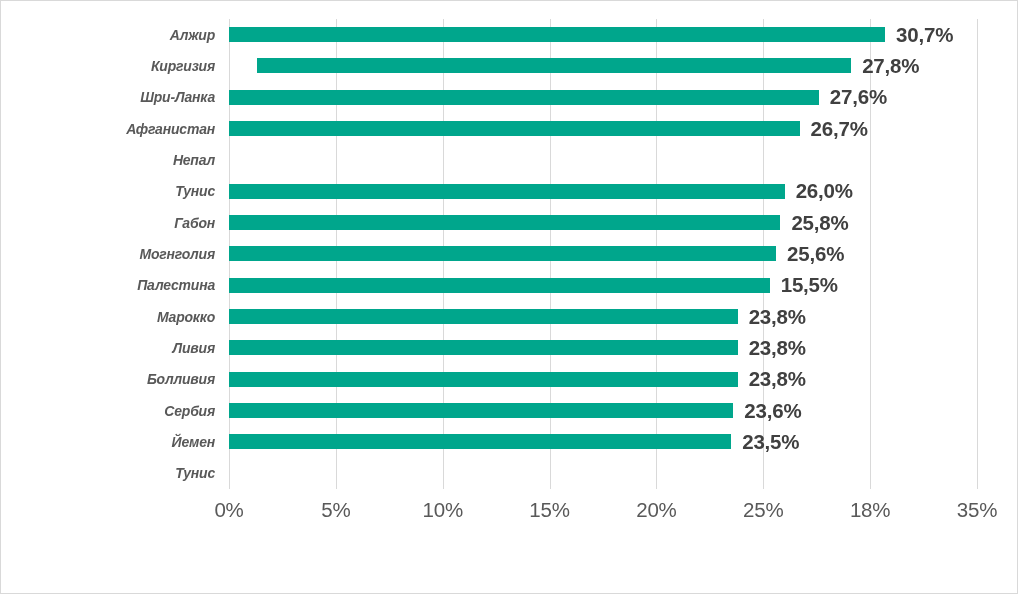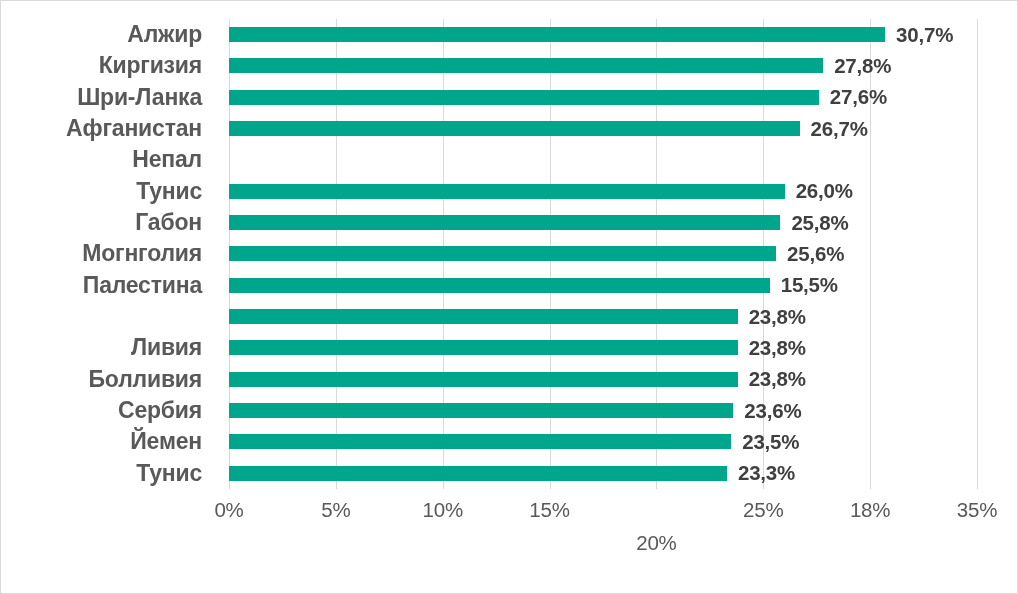--- a/index.html
+++ b/index.html
@@ -74,30 +74,31 @@
   
   #category-labels {
     position: absolute;
     left: 0;
     top: 18px;
     width: 214px;
     height: 470px;
   }
   .cat-label {
     position: absolute;
-    right: 13px;
+    right: 0;
     height: 31.33px;
     display: flex;
     align-items: center;
     justify-content: flex-end;
-    font-size: 23px;
+    font-size: 14px;
     font-weight: bold;
     color: #595959;
     white-space: nowrap;
     letter-spacing: -0.2px;
+    font-style: italic;
   }
 
   
   #x-axis {
     position: absolute;
     left: 228px;
     top: 497px;
     width: 748px;
     height: 34px;
   }
@@ -126,21 +127,21 @@
         <div class="gridline" style="left: 427.429px;"></div>
         <div class="gridline" style="left: 534.286px;"></div>
         <div class="gridline" style="left: 641.143px;"></div>
         <div class="gridline" style="left: 748px;"></div>
       </div>
     <div id="rows">
         <div class="row" style="top: 0px;">
           <div class="bar" title="Алжир 30,7%" style="width: 656.103px; background: rgb(0, 166, 140);"></div>
           <span class="bar-value">30,7%</span>
         </div>
-        <div class="row" style="top: 31.3333px;">
+        <div class="row" style="top: 31.3333px; padding-left: 28px;">
           <div class="bar" title="Киргизия 27,8%" style="width: 594.126px; background: rgb(0, 166, 140);"></div>
           <span class="bar-value">27,8%</span>
         </div>
         <div class="row" style="top: 62.6667px;">
           <div class="bar" title="Шри-Ланка 27,6%" style="width: 589.851px; background: rgb(0, 166, 140);"></div>
           <span class="bar-value">27,6%</span>
         </div>
         <div class="row" style="top: 94px;">
           <div class="bar" title="Афганистан 26,7%" style="width: 570.617px; background: rgb(0, 166, 140);"></div>
           <span class="bar-value">26,7%</span>
@@ -173,49 +174,46 @@
           <div class="bar" title="Болливия 23,8%" style="width: 508.64px; background: rgb(0, 166, 140);"></div>
           <span class="bar-value">23,8%</span>
         </div>
         <div class="row" style="top: 376px;">
           <div class="bar" title="Сербия 23,6%" style="width: 504.366px; background: rgb(0, 166, 140);"></div>
           <span class="bar-value">23,6%</span>
         </div>
         <div class="row" style="top: 407.333px;">
           <div class="bar" title="Йемен 23,5%" style="width: 502.229px; background: rgb(0, 166, 140);"></div>
           <span class="bar-value">23,5%</span>
-        </div>
-        <div class="row" style="top: 438.667px;">
-          <div class="bar" title="Тунис 23,3%" style="width: 497.954px; background: rgb(0, 166, 140);"></div>
-          <span class="bar-value">23,3%</span>
         </div>
       </div>
   </div>
 
   <div id="category-labels">
       <div class="cat-label" style="top: 0px;">Алжир</div>
       <div class="cat-label" style="top: 31.3333px;">Киргизия</div>
       <div class="cat-label" style="top: 62.6667px;">Шри-Ланка</div>
       <div class="cat-label" style="top: 94px;">Афганистан</div>
       <div class="cat-label" style="top: 125.333px;">Непал</div>
       <div class="cat-label" style="top: 156.667px;">Тунис</div>
       <div class="cat-label" style="top: 188px;">Габон</div>
       <div class="cat-label" style="top: 219.333px;">Могнголия</div>
       <div class="cat-label" style="top: 250.667px;">Палестина</div>
+      <div class="cat-label" style="top: 282px;">Марокко</div>
       <div class="cat-label" style="top: 313.333px;">Ливия</div>
       <div class="cat-label" style="top: 344.667px;">Болливия</div>
       <div class="cat-label" style="top: 376px;">Сербия</div>
       <div class="cat-label" style="top: 407.333px;">Йемен</div>
       <div class="cat-label" style="top: 438.667px;">Тунис</div>
     </div>
 
   <div id="x-axis">
       <div class="tick-label" style="left: 0px;">0%</div>
       <div class="tick-label" style="left: 106.857px;">5%</div>
       <div class="tick-label" style="left: 213.714px;">10%</div>
       <div class="tick-label" style="left: 320.571px;">15%</div>
-      <div class="tick-label" style="left: 427.429px; margin-top: 33px;">20%</div>
+      <div class="tick-label" style="left: 427.429px;">20%</div>
       <div class="tick-label" style="left: 534.286px;">25%</div>
       <div class="tick-label" style="left: 641.143px;">18%</div>
       <div class="tick-label" style="left: 748px;">35%</div>
     </div>
 
 </div>
 
 </body></html>

